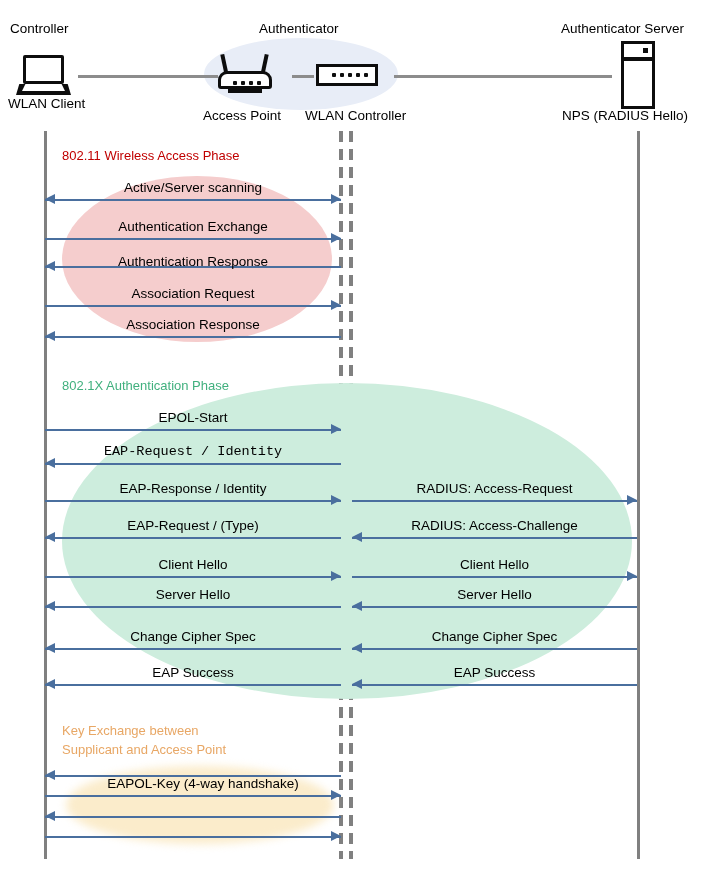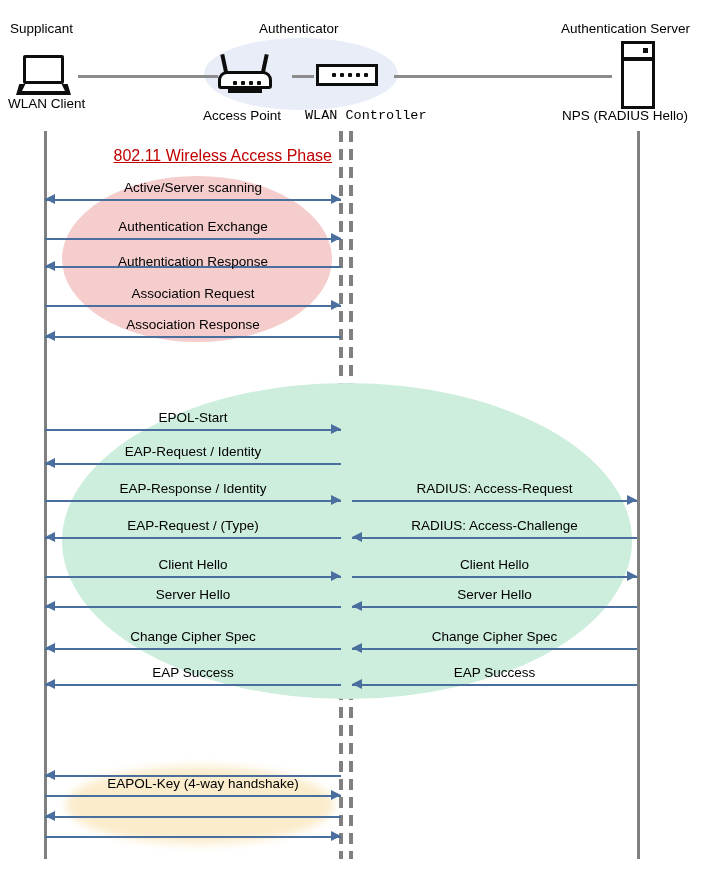--- a/index.html
+++ b/index.html
@@ -165,25 +165,24 @@
   .ellipse-red   { background: #f5cdcd; }
   .ellipse-green { background: #cdeddd; }
   .ellipse-amber {
     background: #fbeccb;
     filter: blur(4px);
   }
 
   
   .phase-title {
     position: absolute;
-    font-size: 16px;
-    text-align: right;
+    font-size: 13px;
+    text-align: left;
     white-space: pre-line;
     line-height: 19px;
-    text-decoration: underline;
   }
 
   
   .msg-line {
     position: absolute;
     height: 1.6px;
     background: #4a6f9e;
   }
   .arrowhead {
     position: absolute;
@@ -206,23 +205,23 @@
 <body>
 
 <div id="canvas">
 
   <div class="auth-blob"></div>
 
   <div class="hwire" style="left:78px;  top:75px; width:140px;"></div>
   <div class="hwire" style="left:292px; top:75px; width:22px;"></div>
   <div class="hwire" style="left:394px; top:75px; width:218px;"></div>
 
-  <div class="actor-role" style="left:10px;  top:21px;">Supplicant</div>
+  <div class="actor-role" style="left:10px;  top:21px;">Controller</div>
   <div class="actor-role" style="left:259px; top:21px;">Authenticator</div>
-  <div class="actor-role" style="left:561px; top:21px;">Authentication Server</div>
+  <div class="actor-role" style="left:561px; top:21px;">Authenticator Server</div>
 
   <div class="icon-wrap" style="left:16px; top:55px; width:56px; height:42px;">
     <div class="laptop-screen"></div>
     <div class="laptop-base"></div>
     <div class="laptop-base-inner"></div>
   </div>
 
   <div class="icon-wrap" style="left:216px; top:54px; width:60px; height:42px;">
     <div class="ap-ant l"></div>
     <div class="ap-ant r"></div>
@@ -248,37 +247,40 @@
   </div>
 
   <div class="icon-wrap" style="left:621px; top:41px; width:36px; height:70px;">
     <div class="srv-body"></div>
     <div class="srv-div"></div>
     <div class="srv-led"></div>
   </div>
 
   <div class="actor-name" style="left:8px;   top:96px;">WLAN Client</div>
   <div class="actor-name" style="left:203px; top:108px;">Access Point</div>
-  <div class="actor-name" style="left:305px; top:108px;font-family:Liberation Mono, monospace;">WLAN Controller</div>
+  <div class="actor-name" style="left:305px; top:108px;">WLAN Controller</div>
   <div class="actor-name" style="left:562px; top:108px;">NPS (RADIUS Hello)</div>
 
   <div class="lifeline" style="left:44px;  top:131px; height:728px;"></div>
   <div class="lifeline-dashed" style="left:339px; top:131px; height:728px;"></div>
   <div class="lifeline-dashed" style="left:349px; top:131px; height:728px;"></div>
   <div class="lifeline" style="left:637px; top:131px; height:728px;"></div>
 
   <div class="phase-ellipse ellipse-red" style="left:62px; top:176px; width:270px; height:166px;"></div>
 
   <div class="phase-ellipse ellipse-green" style="left:62px; top:383px; width:570px; height:316px;"></div>
 
   <div class="phase-ellipse ellipse-amber" style="left:66px; top:766px; width:268px; height:78px;"></div>
 
   <div class="phase-title" style="left:62px; top:146px; width:270px; color:#C00000;">802.11 Wireless Access Phase</div>
 
-
+  <div class="phase-title" style="left:62px; top:376px; width:270px; color:#41B07E;">802.1X Authentication Phase</div>
+
+  <div class="phase-title" style="left:62px; top:721px; width:270px; color:#E8A765;">Key Exchange between
+Supplicant and Access Point</div>
 
   <div id="messages-layer">
       <div class="msg-line" style="left: 45px; top: 199.2px; width: 296px;"></div>
       <div class="arrowhead right" style="left: 331px; top: 194px;"></div>
       <div class="arrowhead left" style="left: 45px; top: 194px;"></div>
       <div class="msg-label" style="left: 45px; width: 296px; top: 180px;">Active/Server scanning</div>
       <div class="msg-line" style="left: 45px; top: 238.2px; width: 296px;"></div>
       <div class="arrowhead right" style="left: 331px; top: 233px;"></div>
       <div class="msg-label" style="left: 45px; width: 296px; top: 219px;">Authentication Exchange</div>
       <div class="msg-line" style="left: 45px; top: 266.2px; width: 296px;"></div>
@@ -288,21 +290,21 @@
       <div class="arrowhead right" style="left: 331px; top: 300px;"></div>
       <div class="msg-label" style="left: 45px; width: 296px; top: 286px;">Association Request</div>
       <div class="msg-line" style="left: 45px; top: 336.2px; width: 296px;"></div>
       <div class="arrowhead left" style="left: 45px; top: 331px;"></div>
       <div class="msg-label" style="left: 45px; width: 296px; top: 317px;">Association Response</div>
       <div class="msg-line" style="left: 45px; top: 429.2px; width: 296px;"></div>
       <div class="arrowhead right" style="left: 331px; top: 424px;"></div>
       <div class="msg-label" style="left: 45px; width: 296px; top: 410px;">EPOL-Start</div>
       <div class="msg-line" style="left: 45px; top: 463.2px; width: 296px;"></div>
       <div class="arrowhead left" style="left: 45px; top: 458px;"></div>
-      <div class="msg-label" style="left: 45px; width: 296px; top: 444px;">EAP-Request / Identity</div>
+      <div class="msg-label" style="left: 45px; width: 296px; top: 444px; font-family: Liberation Mono, monospace;">EAP-Request / Identity</div>
       <div class="msg-line" style="left: 45px; top: 500.2px; width: 296px;"></div>
       <div class="arrowhead right" style="left: 331px; top: 495px;"></div>
       <div class="msg-label" style="left: 45px; width: 296px; top: 481px;">EAP-Response / Identity</div>
       <div class="msg-line" style="left: 45px; top: 537.2px; width: 296px;"></div>
       <div class="arrowhead left" style="left: 45px; top: 532px;"></div>
       <div class="msg-label" style="left: 45px; width: 296px; top: 518px;">EAP-Request / (Type)</div>
       <div class="msg-line" style="left: 45px; top: 576.2px; width: 296px;"></div>
       <div class="arrowhead right" style="left: 331px; top: 571px;"></div>
       <div class="msg-label" style="left: 45px; width: 296px; top: 557px;">Client Hello</div>
       <div class="msg-line" style="left: 45px; top: 606.2px; width: 296px;"></div>

